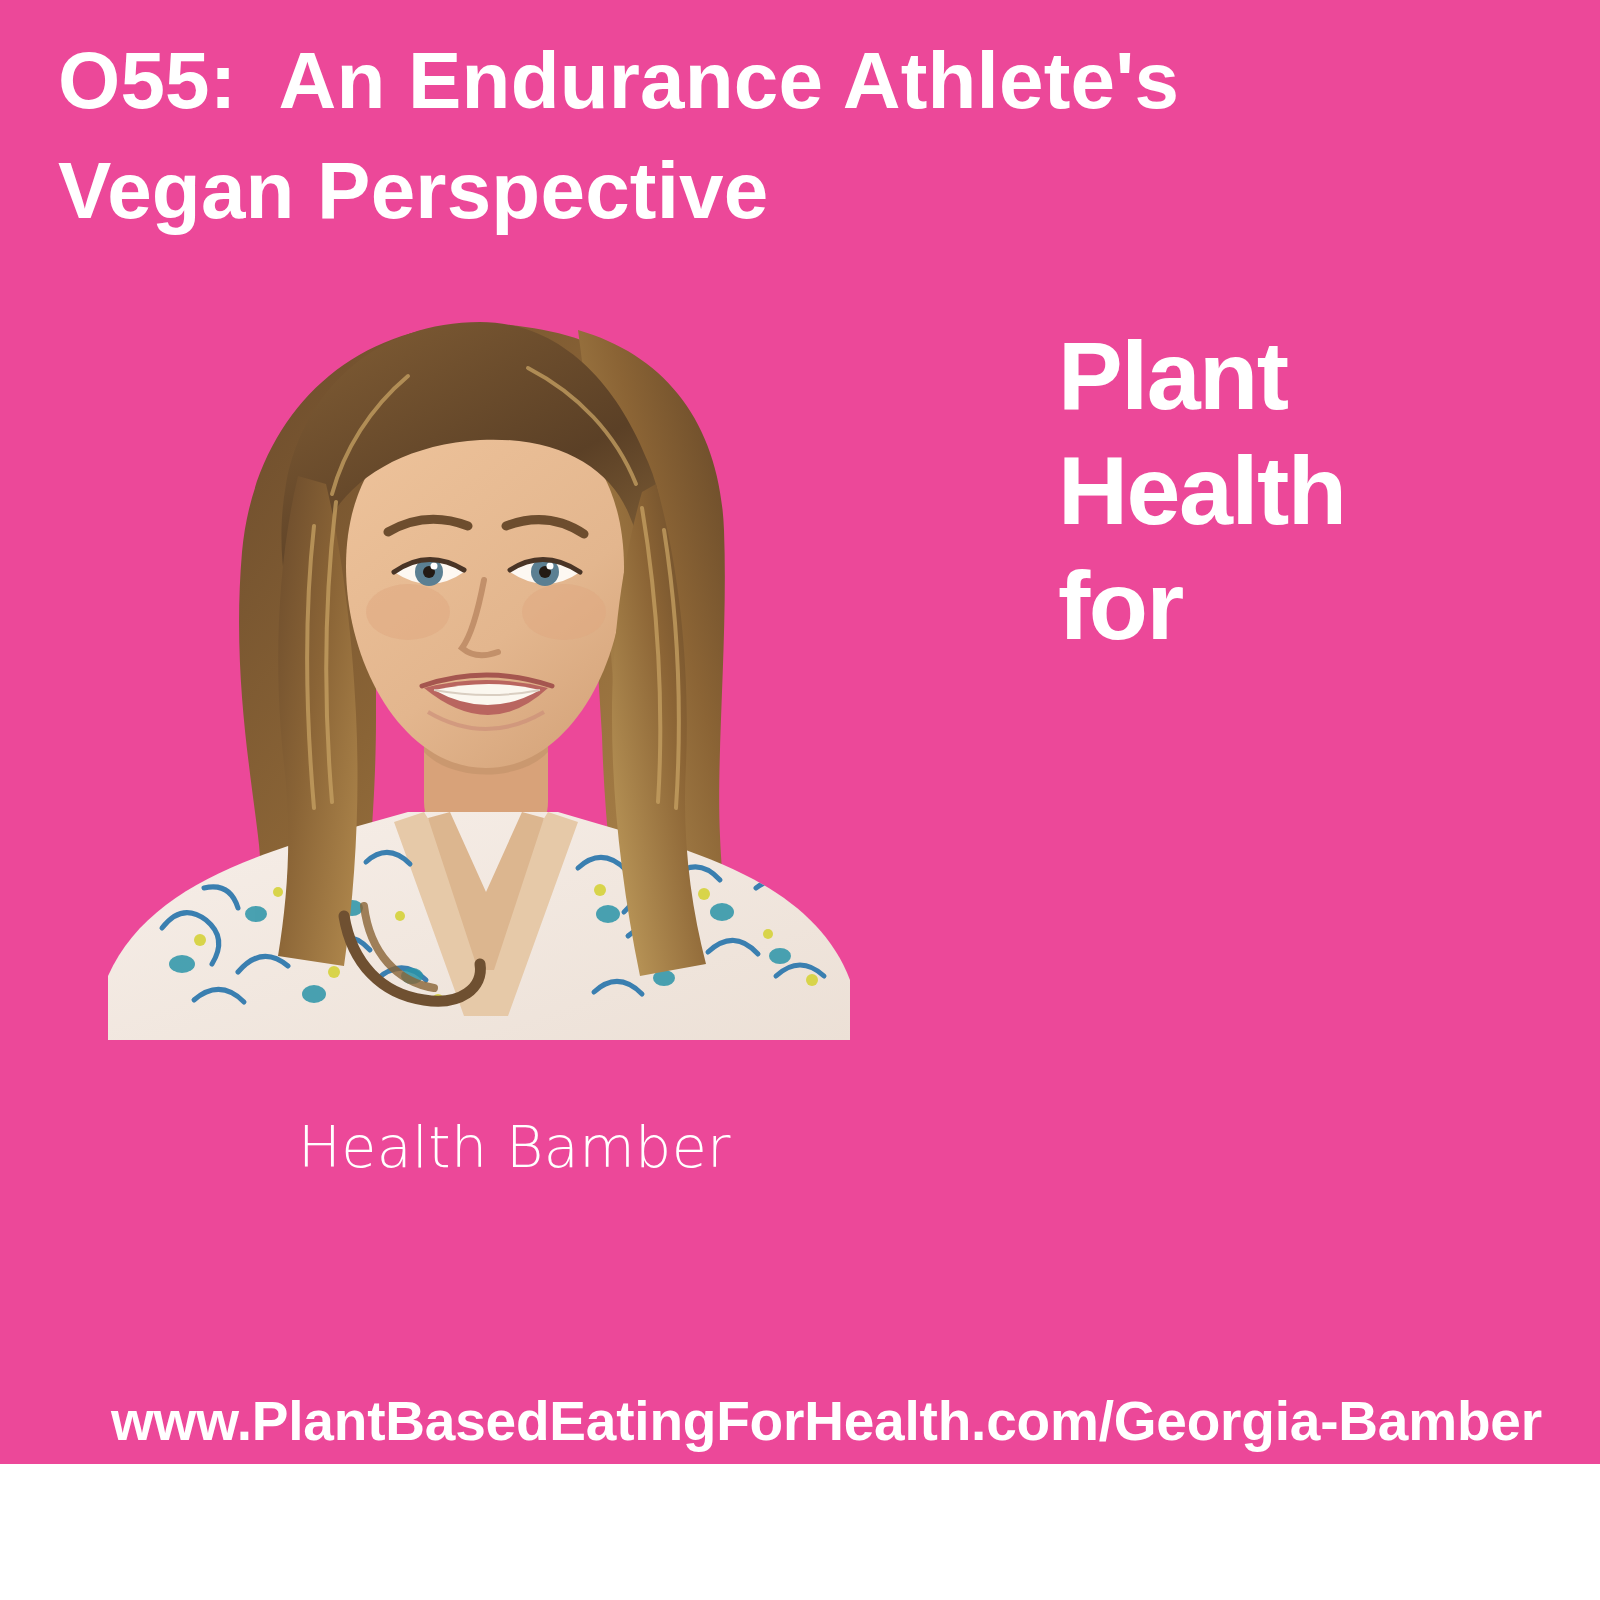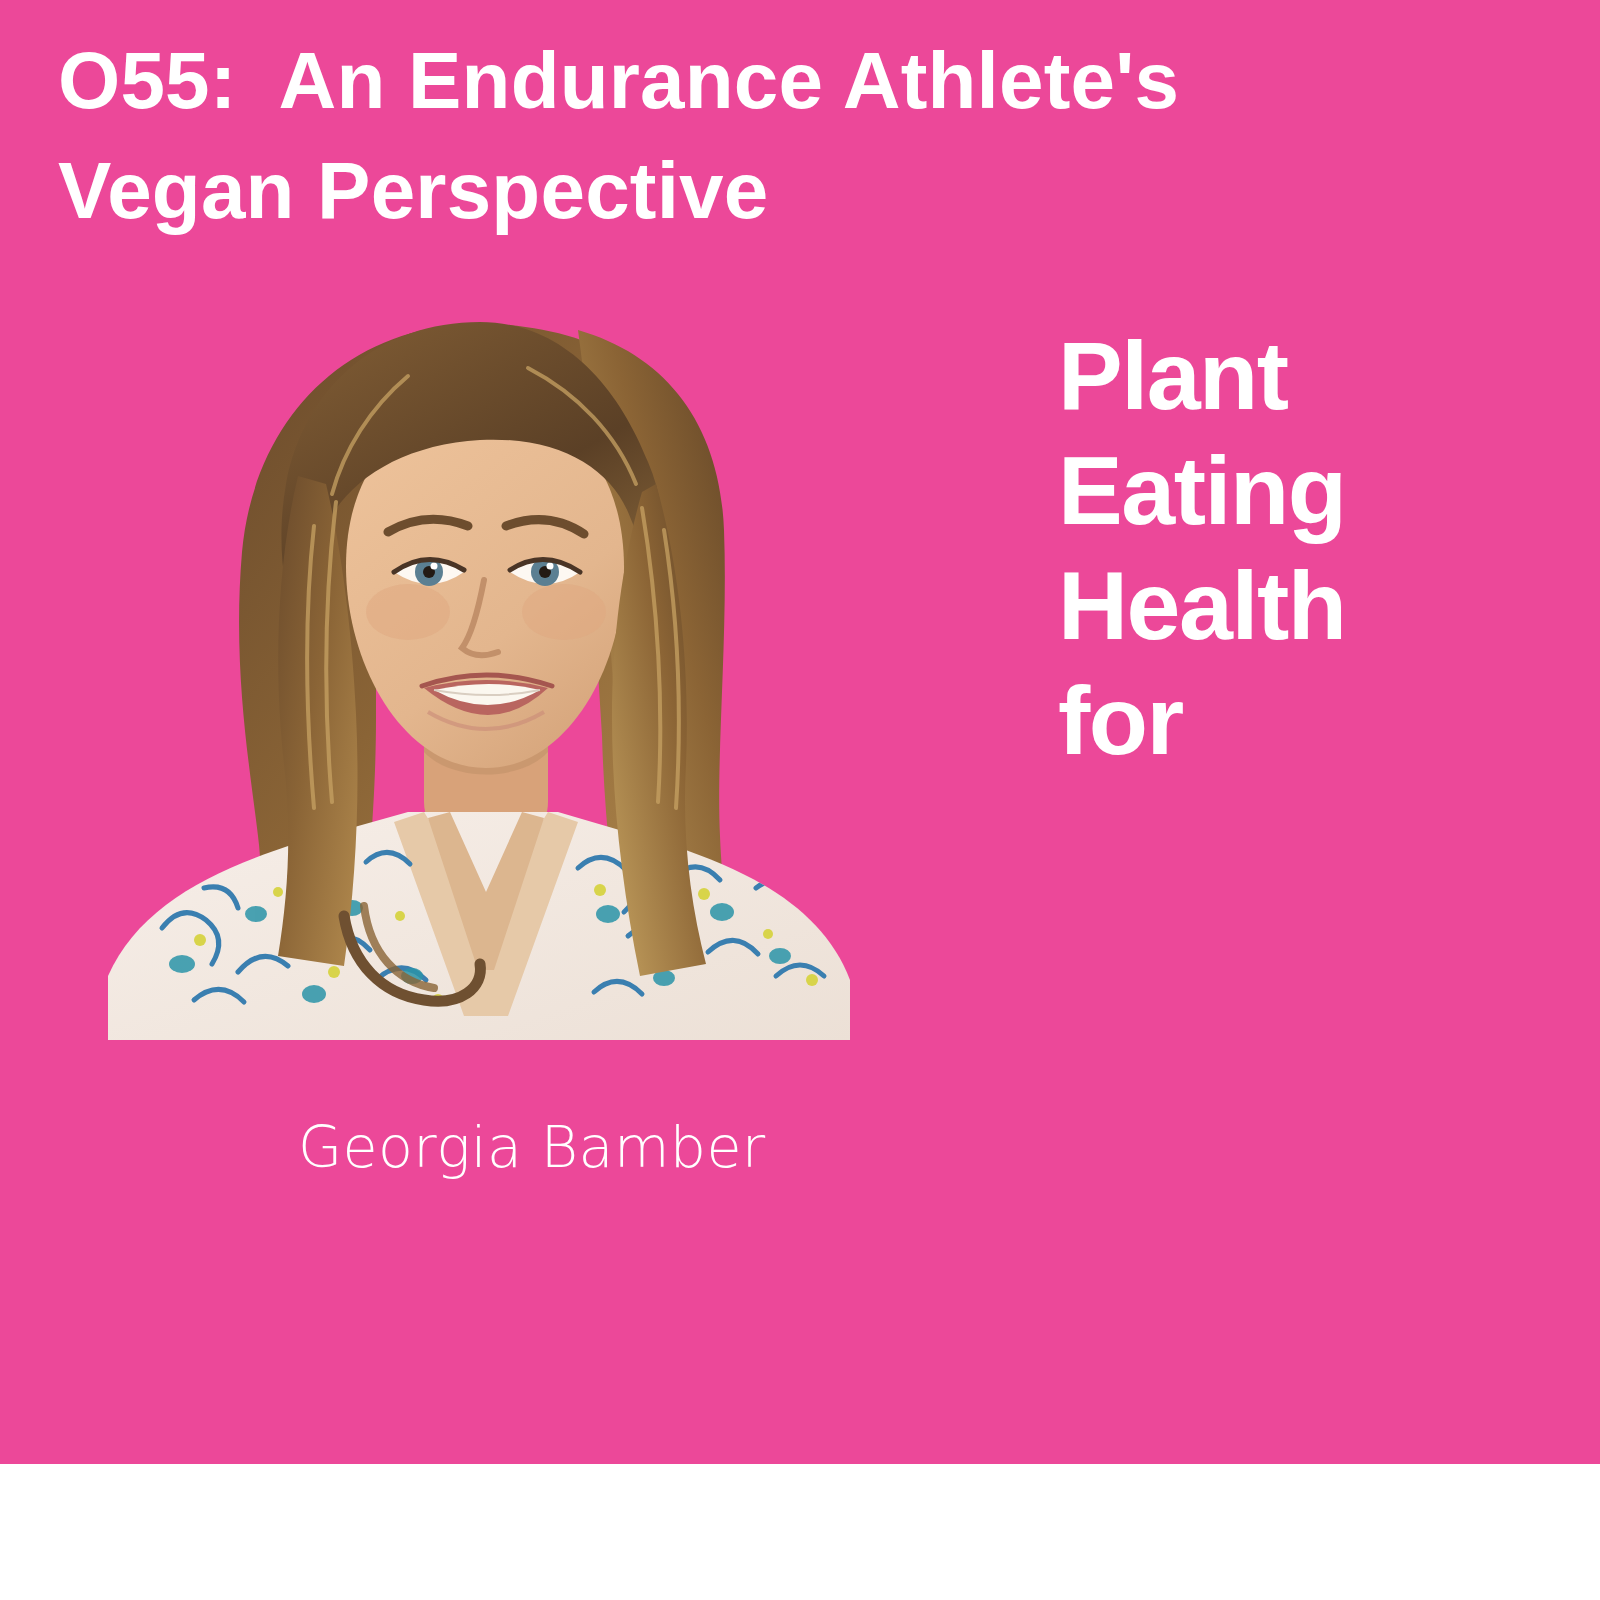--- a/index.html
+++ b/index.html
@@ -244,23 +244,23 @@
         <path d="M206 210 C196 300 198 400 206 492"></path>
         <path d="M228 186 C216 286 216 392 224 486"></path>
         <path d="M556 214 C570 302 574 400 568 492"></path>
         <path d="M534 192 C550 288 556 392 550 486"></path>
         <path d="M300 60 C262 92 236 134 224 178"></path>
         <path d="M420 52 C470 78 508 118 528 168"></path>
       </g>
     </svg>
   </div>
 
-  <div id="speaker-name">Georgia Bamber</div>
+  <div id="speaker-name">Health Bamber</div>
 
   <div id="brand-block">
     <div class="brand-line">Plant</div>
-    <div class="brand-line">Eating</div>
     <div class="brand-line">Health</div>
     <div class="brand-line">for</div>
   </div>
 
+  <div id="site-url">www.PlantBasedEatingForHealth.com/Georgia-Bamber</div>
 
 </div>
 
 </body></html>

